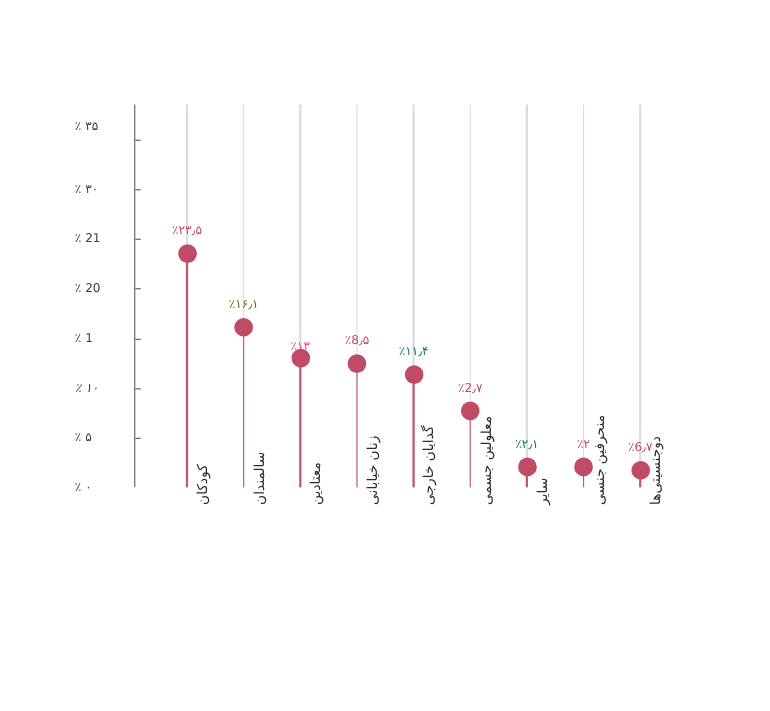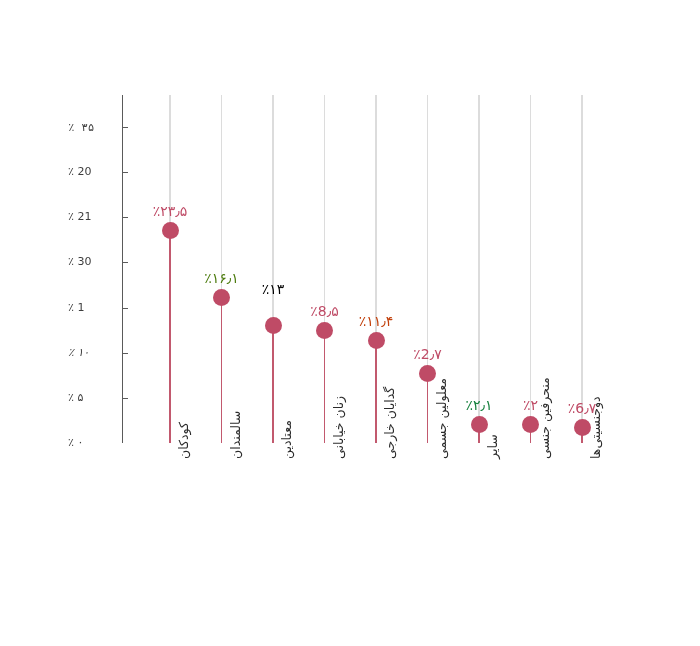--- a/index.html
+++ b/index.html
@@ -70,21 +70,21 @@
 
   
   .marker {
     position: absolute;
     border-radius: 50%;
   }
 
   
   .value-label {
     position: absolute;
-    font-size: 14px;
+    font-size: 11px;
     white-space: nowrap;
     text-align: center;
     direction: ltr;
     unicode-bidi: bidi-override;
   }
 
   
   .cat-label {
     position: absolute;
     font-size: 12.5px;
@@ -103,55 +103,55 @@
 
     <div class="y-axis-line" id="y-axis-line" style="left: 122px; top: 95px; height: 348px; background: rgb(90, 90, 90);"></div>
   <div class="y-tick-label" style="color: rgb(61, 61, 61); width: 46px; left: 68px; top: 436px;">٪ ۰</div>
       <div class="y-tick-mark" style="left: 123px; top: 398px; background: rgb(90, 90, 90);"></div>
       <div class="y-tick-label" style="color: rgb(61, 61, 61); width: 46px; left: 68px; top: 390.857px;">٪ ۵</div>
       <div class="y-tick-mark" style="left: 123px; top: 353px; background: rgb(90, 90, 90);"></div>
       <div class="y-tick-label" style="color: rgb(61, 61, 61); width: 46px; left: 68px; top: 345.714px; font-style: italic;">٪ ۱۰</div>
       <div class="y-tick-mark" style="left: 123px; top: 308px; background: rgb(90, 90, 90);"></div>
       <div class="y-tick-label" style="color: rgb(61, 61, 61); width: 46px; left: 68px; top: 300.571px;">٪ 1</div>
       <div class="y-tick-mark" style="left: 123px; top: 262px; background: rgb(90, 90, 90);"></div>
-      <div class="y-tick-label" style="color: rgb(61, 61, 61); width: 46px; left: 68px; top: 255.429px;">٪ 30</div>
+      <div class="y-tick-label" style="color: rgb(61, 61, 61); width: 46px; left: 68px; top: 255.429px;">٪ 20</div>
       <div class="y-tick-mark" style="left: 123px; top: 217px; background: rgb(90, 90, 90);"></div>
       <div class="y-tick-label" style="color: rgb(61, 61, 61); width: 46px; left: 68px; top: 210.286px;">٪ 21</div>
       <div class="y-tick-mark" style="left: 123px; top: 172px; background: rgb(90, 90, 90);"></div>
-      <div class="y-tick-label" style="color: rgb(61, 61, 61); width: 46px; left: 68px; top: 165.143px;">٪ 20</div>
+      <div class="y-tick-label" style="color: rgb(61, 61, 61); width: 46px; left: 68px; top: 165.143px;">٪ ۳۰</div>
       <div class="y-tick-mark" style="left: 123px; top: 127px; background: rgb(90, 90, 90);"></div>
-      <div class="y-tick-label" style="color: rgb(61, 61, 61); width: 46px; left: 68px; top: 121px; font-family: Liberation Mono, monospace;">٪ ۳۵</div>
+      <div class="y-tick-label" style="color: rgb(61, 61, 61); width: 46px; left: 68px; top: 108px;">٪ ۳۵</div>
       <div class="gridline" style="left: 169.3px; top: 95px; height: 348px; background: rgb(220, 220, 220);"></div>
       <div class="gridline" style="left: 220.8px; top: 95px; height: 348px; background: rgb(220, 220, 220);"></div>
       <div class="gridline" style="left: 272.3px; top: 95px; height: 348px; background: rgb(220, 220, 220);"></div>
       <div class="gridline" style="left: 323.8px; top: 95px; height: 348px; background: rgb(220, 220, 220);"></div>
       <div class="gridline" style="left: 375.3px; top: 95px; height: 348px; background: rgb(220, 220, 220);"></div>
       <div class="gridline" style="left: 426.8px; top: 95px; height: 348px; background: rgb(220, 220, 220);"></div>
       <div class="gridline" style="left: 478.3px; top: 95px; height: 348px; background: rgb(220, 220, 220);"></div>
       <div class="gridline" style="left: 529.8px; top: 95px; height: 348px; background: rgb(220, 220, 220);"></div>
       <div class="gridline" style="left: 581.3px; top: 95px; height: 348px; background: rgb(220, 220, 220);"></div>
       <div class="stem" style="left: 169.2px; top: 230.829px; height: 212.171px; background: rgb(194, 89, 110);"></div>
       <div class="marker" style="left: 161.5px; top: 222.329px; width: 17px; height: 17px; background: rgb(191, 75, 102);"></div>
       <div class="value-label" style="color: rgb(191, 75, 102); width: 70px; left: 135px; top: 203.329px;">٪۲۳٫۵</div>
       <div class="cat-label" style="color: rgb(43, 43, 43); left: 176px; top: 459px;">کودکان</div>
       <div class="stem" style="left: 220.7px; top: 297.64px; height: 145.36px; background: rgb(194, 89, 110);"></div>
       <div class="marker" style="left: 213px; top: 289.14px; width: 17px; height: 17px; background: rgb(191, 75, 102);"></div>
       <div class="value-label" style="color: #4d7c0f; width: 70px; left: 186.5px; top: 270.14px; text-align: center;">٪۱۶٫۱</div>
       <div class="cat-label" style="color: rgb(43, 43, 43); left: 227.5px; top: 459px;">سالمندان</div>
       <div class="stem" style="left: 272.2px; top: 325.629px; height: 117.371px; background: rgb(194, 89, 110);"></div>
       <div class="marker" style="left: 264.5px; top: 317.129px; width: 17px; height: 17px; background: rgb(191, 75, 102);"></div>
-      <div class="value-label" style="color: #000000; width: 70px; left: 238px; top: 281px;">٪۱۳</div>
+      <div class="value-label" style="color: #ec4899; width: 70px; left: 238px; top: 308px;">٪۱۳</div>
       <div class="cat-label" style="color: rgb(43, 43, 43); left: 279px; top: 459px;">معتادین</div>
       <div class="stem" style="left: 323.7px; top: 330.143px; height: 112.857px; background: rgb(194, 89, 110);"></div>
       <div class="marker" style="left: 316px; top: 321.643px; width: 17px; height: 17px; background: rgb(191, 75, 102);"></div>
       <div class="value-label" style="color: rgb(191, 75, 102); width: 70px; left: 289.5px; top: 302.643px;">٪8٫۵</div>
       <div class="cat-label" style="color: rgb(43, 43, 43); left: 330.5px; top: 459px;">زنان خیابانی</div>
       <div class="stem" style="left: 375.2px; top: 340.074px; height: 102.926px; background: rgb(194, 89, 110);"></div>
       <div class="marker" style="left: 367.5px; top: 331.574px; width: 17px; height: 17px; background: rgb(191, 75, 102);"></div>
-      <div class="value-label" style="color: #c2410c; width: 70px; left: 341px; top: 312.574px;">٪۱۱٫۴</div>
+      <div class="value-label" style="color: #0f766e; width: 70px; left: 341px; top: 312.574px;">٪۱۱٫۴</div>
       <div class="cat-label" style="color: rgb(43, 43, 43); left: 382px; top: 459px;">گدایان خارجی</div>
       <div class="stem" style="left: 426.7px; top: 373.48px; height: 69.52px; background: rgb(194, 89, 110);"></div>
       <div class="marker" style="left: 419px; top: 364.98px; width: 17px; height: 17px; background: rgb(191, 75, 102);"></div>
       <div class="value-label" style="color: rgb(191, 75, 102); width: 70px; left: 392.5px; top: 345.98px;">٪2٫۷</div>
       <div class="cat-label" style="color: rgb(43, 43, 43); left: 433.5px; top: 459px;">معلولین جسمی</div>
       <div class="stem" style="left: 478.2px; top: 424.04px; height: 18.96px; background: rgb(194, 89, 110);"></div>
       <div class="marker" style="left: 470.5px; top: 415.54px; width: 17px; height: 17px; background: rgb(191, 75, 102);"></div>
       <div class="value-label" style="color: #15803d; width: 70px; left: 444px; top: 396.54px;">٪۲٫۱</div>
       <div class="cat-label" style="color: rgb(43, 43, 43); left: 485px; top: 459px;">سایر</div>
       <div class="stem" style="left: 529.7px; top: 424.943px; height: 18.0571px; background: rgb(194, 89, 110);"></div>

